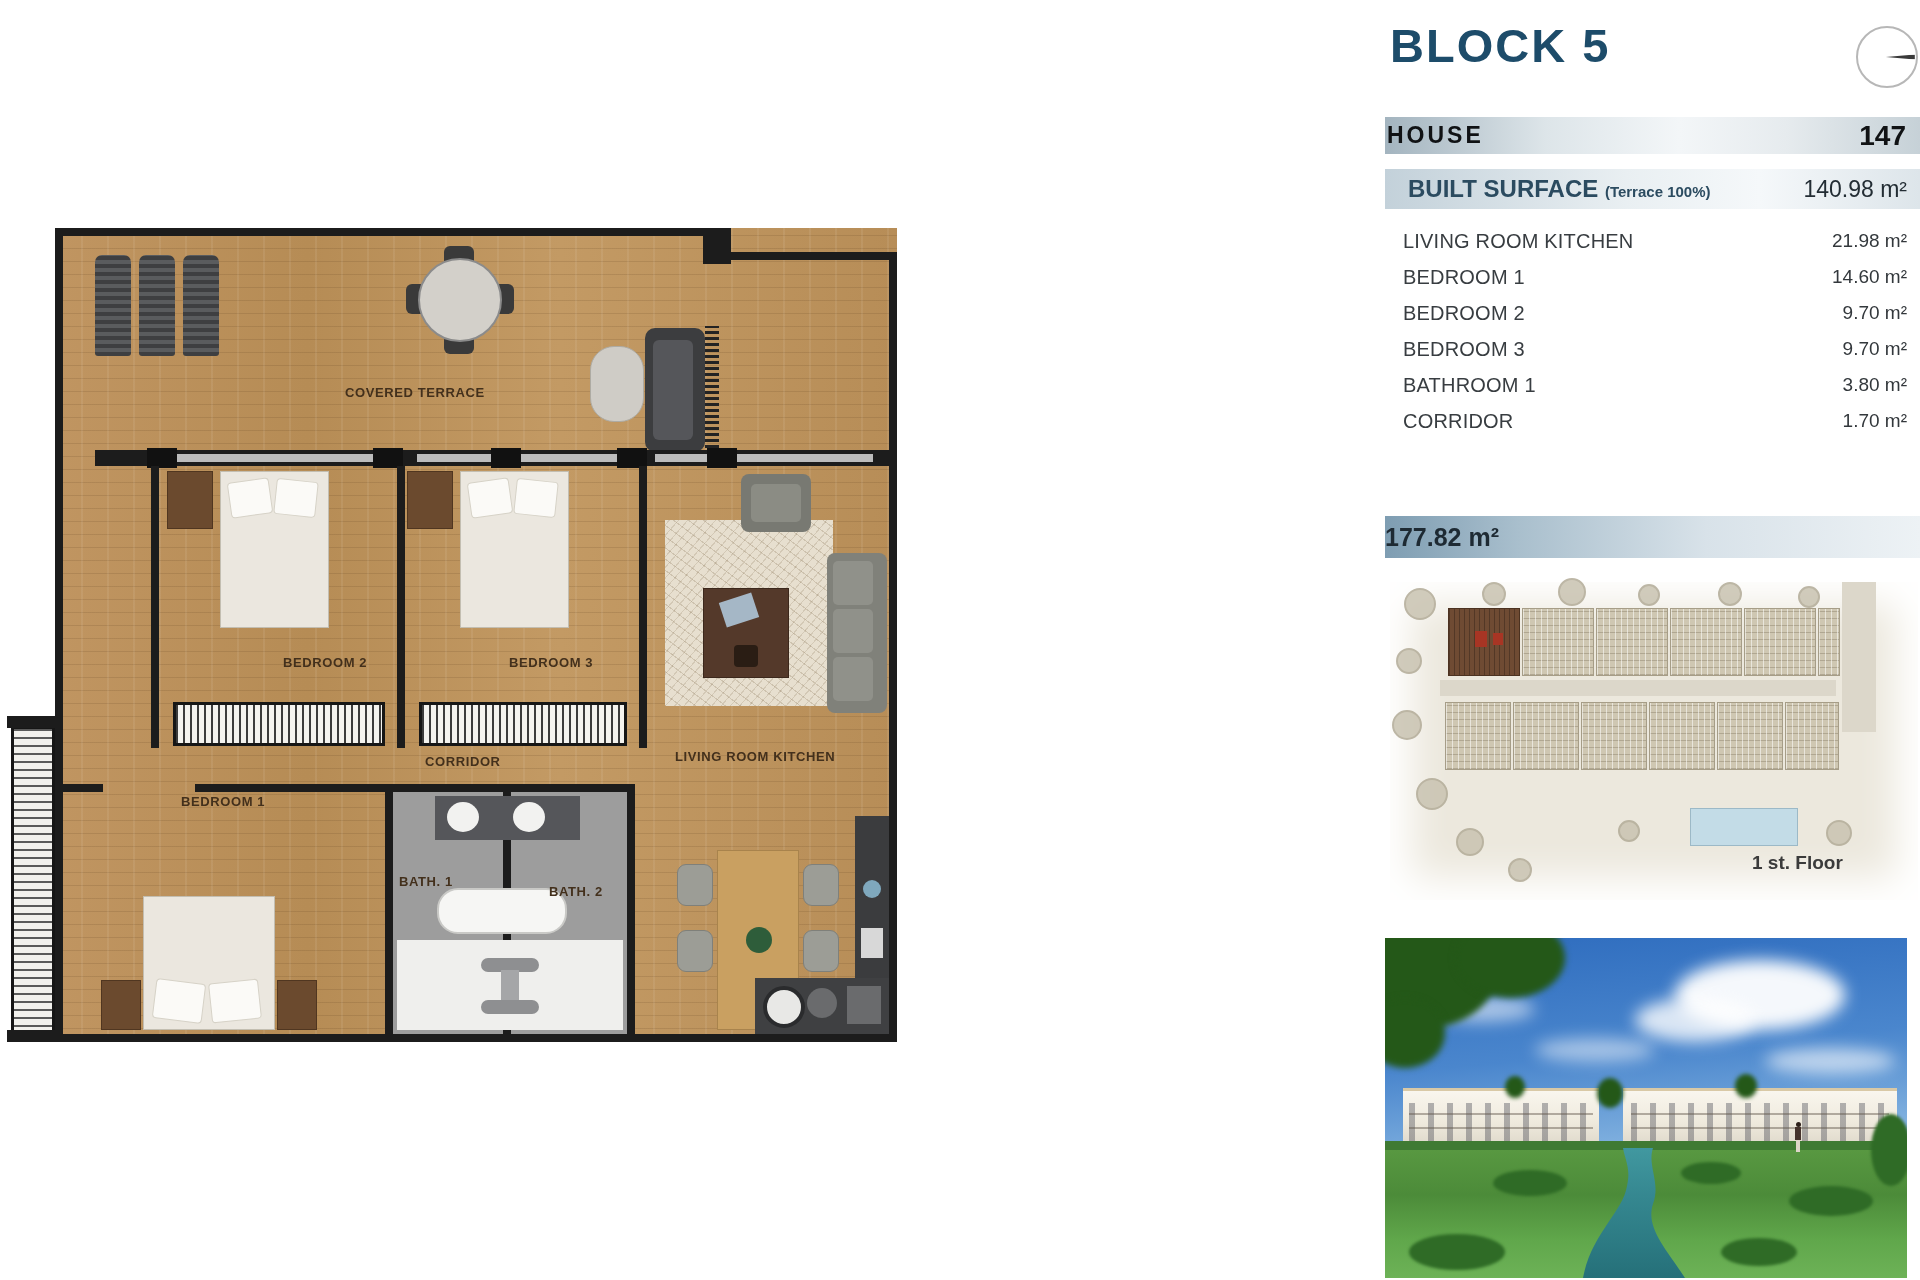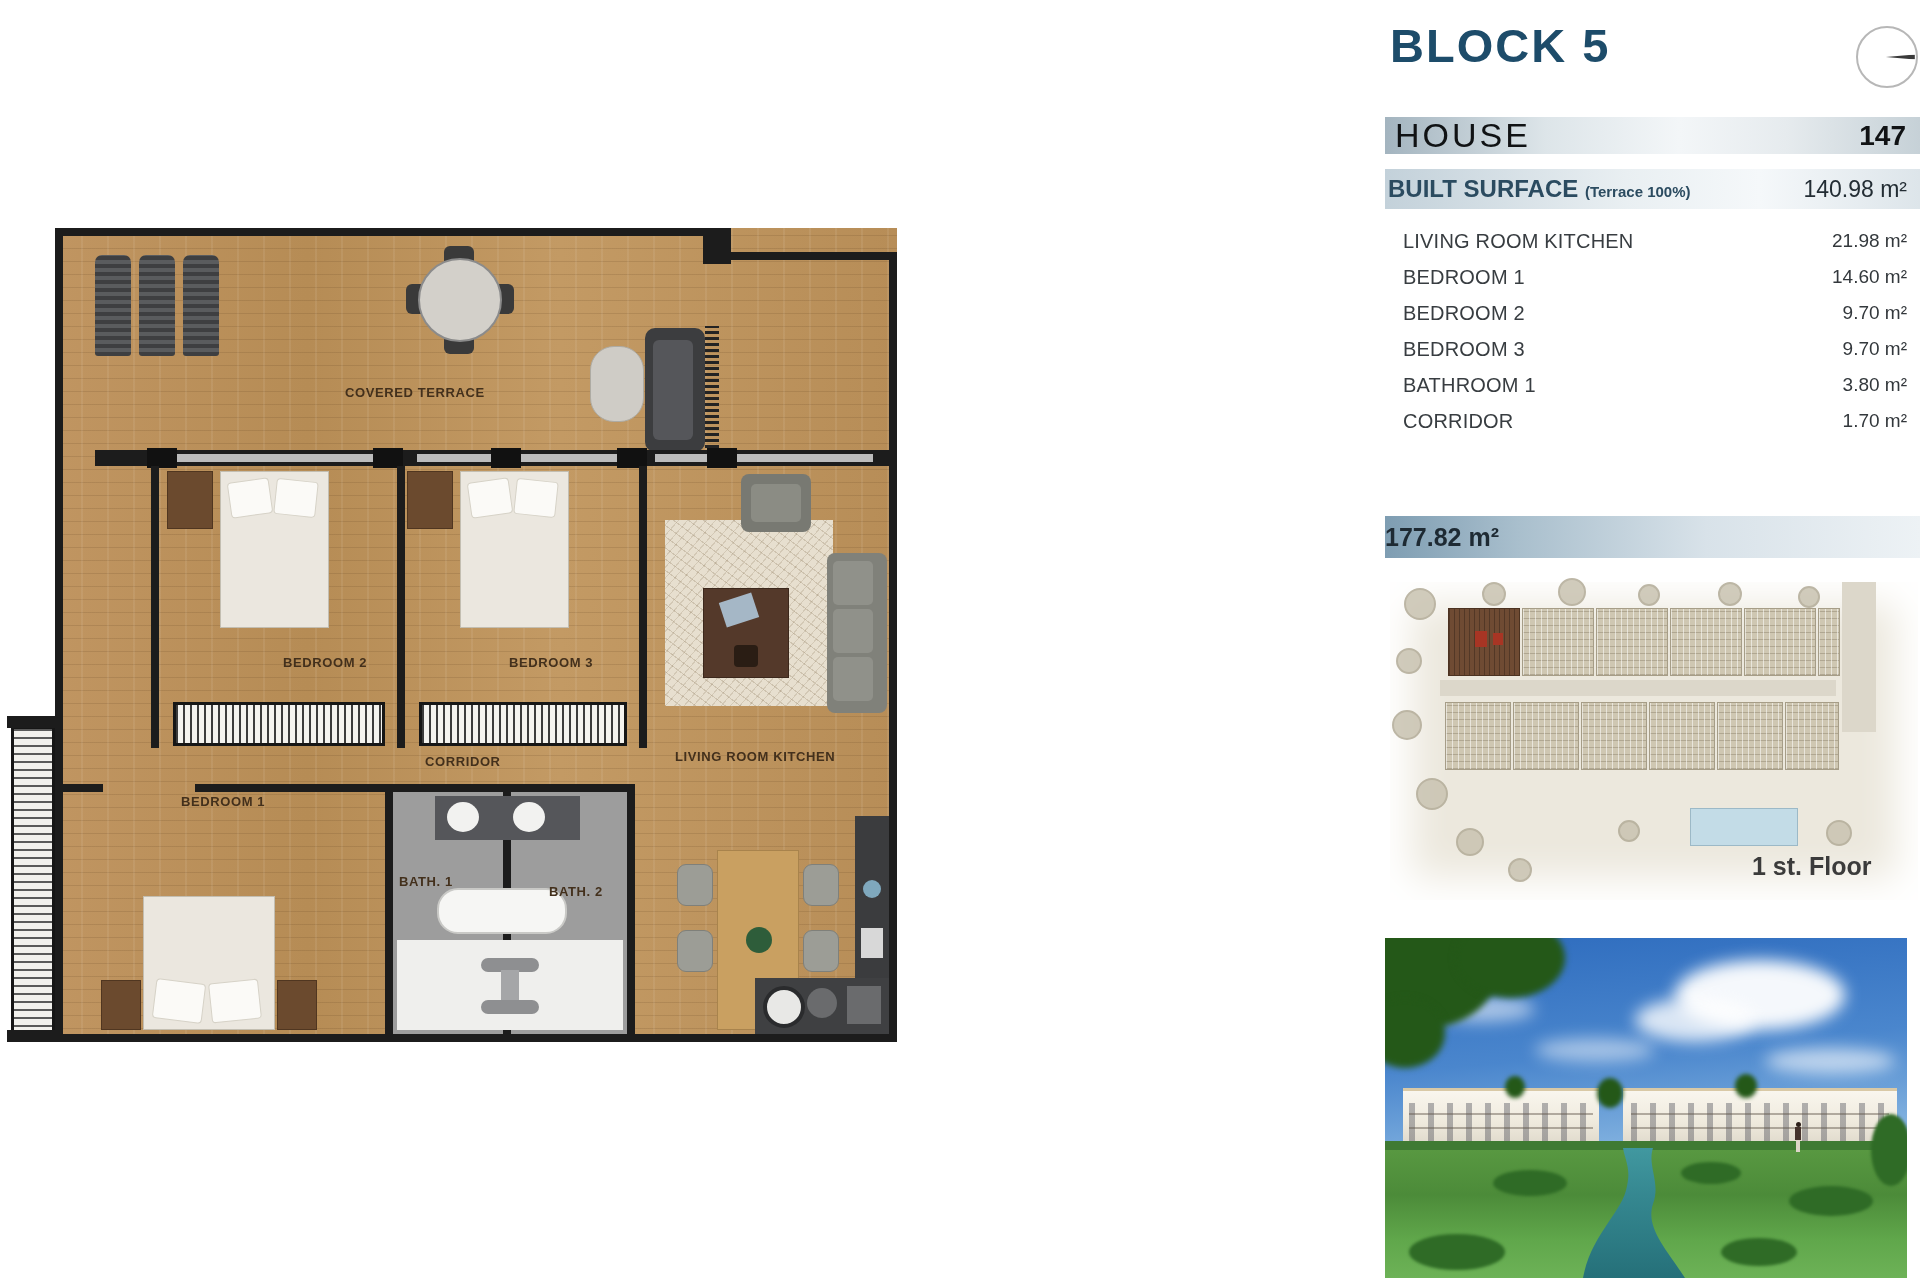--- a/index.html
+++ b/index.html
@@ -10,25 +10,25 @@
   
   #block-title{left:1390px;top:18px;font-size:47px;font-weight:800;letter-spacing:2px;
     color:#1d4c6a;}
   #compass{left:1856px;top:26px;width:58px;height:58px;border:2px solid #b7b7b7;
     border-radius:50%;background:#fff;}
   #compass .needle{position:absolute;left:48%;top:50%;width:29px;height:5px;background:#3a3a3a;
     transform:translateY(-50%);clip-path:polygon(0 50%,100% 0,100% 100%);}
   .bar{left:1385px;width:535px;display:flex;align-items:center;justify-content:space-between;}
   #house-bar{top:117px;height:37px;
     background:linear-gradient(90deg,#a3b4bf 0%,#dde5e9 30%,#f3f6f8 55%,#e6ebee 75%,#c6d1d7 100%);}
-  #house-bar .l{font-size:34px;font-weight:400;letter-spacing:3px;color:#101214;padding-left:10px;}
+  #house-bar .l{font-size:23px;font-weight:700;letter-spacing:3px;color:#101214;padding-left:2px;}
   #house-bar .r{font-size:28px;font-weight:800;color:#101214;padding-right:14px;}
   #built-bar{top:169px;height:40px;
     background:linear-gradient(90deg,#c3d1da 0%,#e9eff2 45%,#f5f8fa 70%,#dde5ea 100%);}
-  #built-bar .l{font-size:24px;font-weight:700;color:#2b4b60;padding-left:3px;}
+  #built-bar .l{font-size:24px;font-weight:700;color:#2b4b60;padding-left:3px;margin-left:20px;}
   #built-bar .l .note{font-size:15px;font-weight:600;}
   #built-bar .r{font-size:23px;font-weight:500;color:#232d34;padding-right:13px;}
   #surface-rows{left:1385px;top:223px;width:535px;}
   .srow{height:36px;display:flex;align-items:center;justify-content:space-between;}
   .srow .lbl{font-size:20px;color:#383d41;padding-left:18px;letter-spacing:.2px;}
   .srow .val{font-size:19px;color:#33383c;padding-right:13px;}
   #total-bar{top:516px;height:42px;
     background:linear-gradient(90deg,#7e9db2 0%,#a9bfcd 25%,#d8e2e9 60%,#edf2f5 100%);}
   #total-bar .l{font-size:25px;font-weight:700;color:#14384f;padding-left:15px;letter-spacing:.5px;}
   #total-bar .r{font-size:25px;font-weight:600;color:#1e2a33;padding-right:13px;}
@@ -39,21 +39,21 @@
   .unit{position:absolute;background:#cfc7b2;border:1px solid #a69d87;
     background-image:repeating-linear-gradient(90deg,rgba(255,255,255,.55) 0 1px,transparent 1px 6px),
       repeating-linear-gradient(0deg,rgba(118,106,84,.35) 0 1px,transparent 1px 7px);}
   #unit-hl{background:#6f4b33;border:1px solid #4c3220;
     background-image:repeating-linear-gradient(90deg,rgba(0,0,0,.25) 0 1px,transparent 1px 5px);}
   #unit-hl .r1,#unit-hl .r2{position:absolute;background:#a83524;}
   .road{position:absolute;background:#dcd7ca;}
   .stree{position:absolute;background:#c9c3b1;border:2px solid #b2ab97;border-radius:50%;opacity:.85;}
   #pool{position:absolute;left:300px;top:226px;width:106px;height:36px;background:#c3dce7;
     border:1px solid #9cb9c7;}
-  #site-caption{position:absolute;left:362px;top:270px;font-size:25px;font-weight:600;color:#3b3b3b;}
+  #site-caption{position:absolute;left:362px;top:270px;font-size:19px;font-weight:600;color:#3b3b3b;}
 
   
   #photo{left:1385px;top:938px;width:522px;height:340px;overflow:hidden;
     background:linear-gradient(175deg,#2e6cbe 0%,#4a86cd 35%,#7daede 58%,#b8d2ec 76%,#dde9f4 85%,#cfe2f0 100%);}
   .cloud{position:absolute;background:#fff;border-radius:50%;filter:blur(8px);}
   .pt{position:absolute;background:#245818;border-radius:50%;filter:blur(2px);}
   .bldg{position:absolute;height:56px;top:150px;
     background:linear-gradient(180deg,#f9f6ee 0%,#efeadd 55%,#ded8ca 100%);
     border-top:3px solid #d9c9a6;}
   .bldg .wins{position:absolute;left:3%;right:3%;top:12px;bottom:6px;

